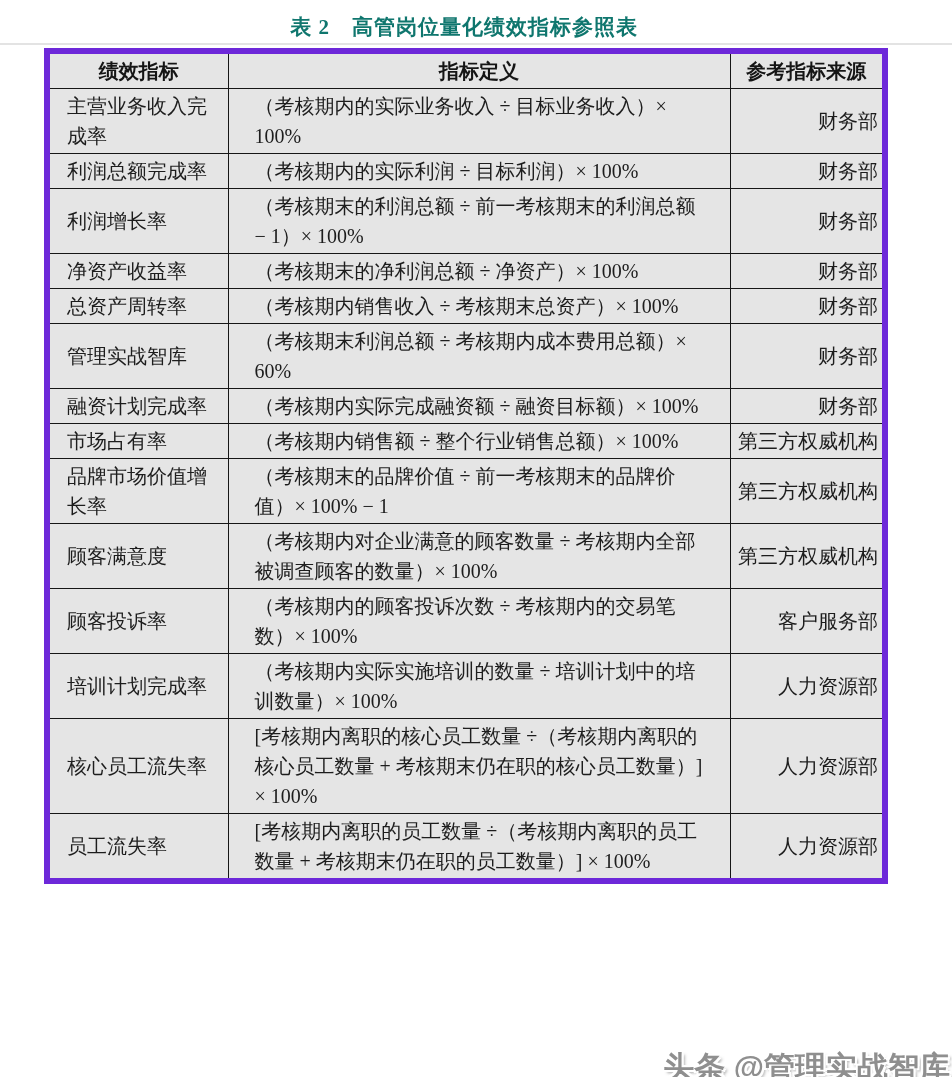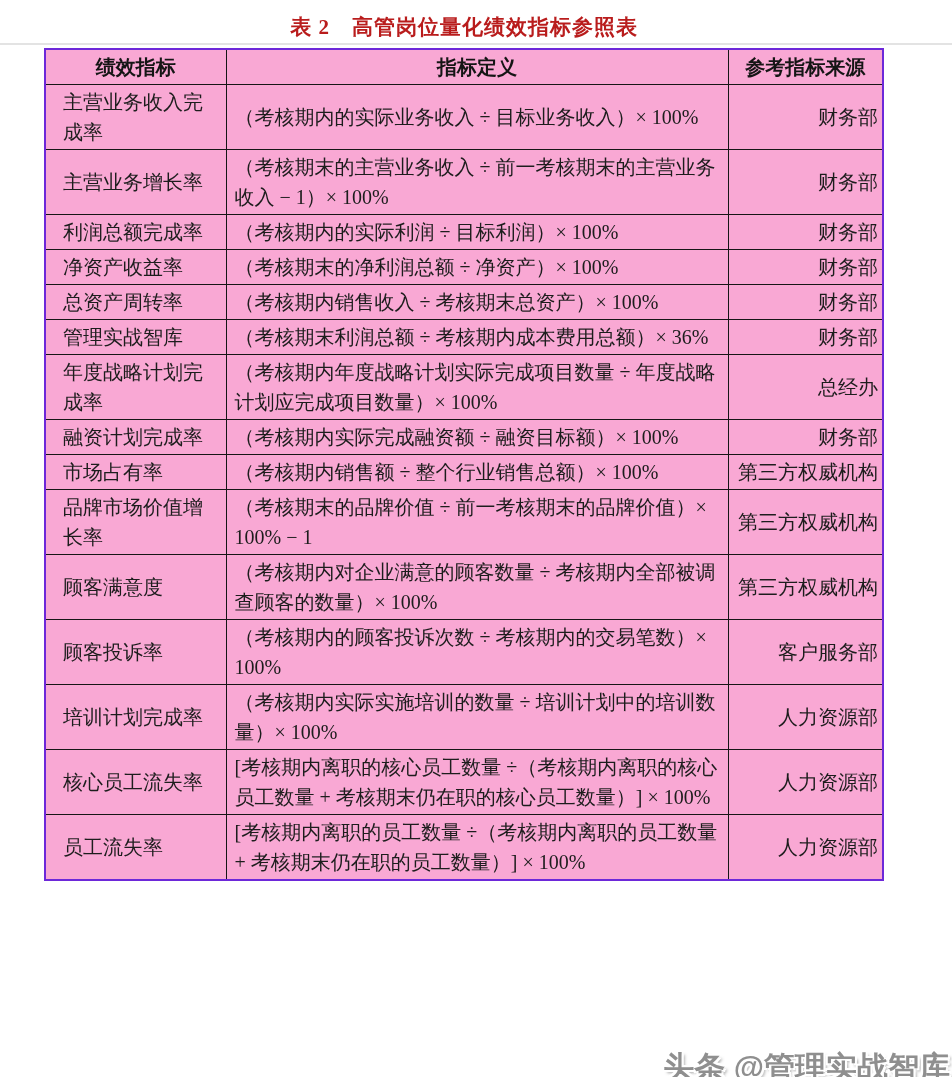--- a/index.html
+++ b/index.html
@@ -16,41 +16,41 @@
     color: #1d1d1d;
   }
   .doc-title {
     position: absolute;
     top: 13px;
     left: 44px;
     width: 840px;
     text-align: center;
     font-size: 21px;
     font-weight: bold;
-    color: #b91c1c;
+    color: #0f766e;
     letter-spacing: 1px;
     white-space: pre;
   }
   .faint-line {
     position: absolute;
     top: 43px;
     left: 0;
     width: 952px;
     height: 2px;
     background: #e3e3e3;
   }
   table.kpi-table {
     position: absolute;
     top: 48px;
     left: 44px;
     width: 838px;
     border-collapse: collapse;
     table-layout: fixed;
-    border: 2px solid #6d28d9;
-    background: #f9a8d4;
+    border: 6px solid #6d28d9;
+    background: #e5e5e5;
   }
   .kpi-table th, .kpi-table td {
     border: 1px solid #161616;
     font-size: 20px;
     line-height: 30px;
     vertical-align: middle;
     overflow: hidden;
   }
   .kpi-table th {
     font-weight: bold;
@@ -58,21 +58,21 @@
     padding: 2px 2px;
     color: #151515;
   }
   .kpi-table td.col-ind {
     text-align: left;
     padding: 2px 17px;
     white-space: pre-line;
   }
   .kpi-table td.col-def {
     text-align: left;
-    padding: 2px 8px;
+    padding: 2px 26px;
   }
   .kpi-table td.col-src {
     text-align: right;
     padding: 2px 4px;
   }
   .watermark {
     position: absolute;
     top: 1026px;
     right: 2px;
     font-family: "Liberation Sans", "DejaVu Sans", sans-serif;
@@ -109,56 +109,51 @@
       <th class="col-src">参考指标来源</th>
     </tr>
   </thead>
   <tbody id="rows">
   <tr>
     <td class="col-ind">主营业务收入完成率</td>
     <td class="col-def">（考核期内的实际业务收入 ÷ 目标业务收入）× 100%</td>
     <td class="col-src">财务部</td>
   </tr>
 
-  <tr>
-    <td class="col-ind">主营业务增长率</td>
-    <td class="col-def">（考核期末的主营业务收入 ÷ 前一考核期末的主营业务收入 − 1）× 100%</td>
-    <td class="col-src">财务部</td>
-  </tr>
 
   <tr>
     <td class="col-ind">利润总额完成率</td>
     <td class="col-def">（考核期内的实际利润 ÷ 目标利润）× 100%</td>
     <td class="col-src">财务部</td>
   </tr>
 
+  <tr>
+    <td class="col-ind">利润增长率</td>
+    <td class="col-def">（考核期末的利润总额 ÷ 前一考核期末的利润总额 − 1）× 100%</td>
+    <td class="col-src">财务部</td>
+  </tr>
 
   <tr>
     <td class="col-ind">净资产收益率</td>
     <td class="col-def">（考核期末的净利润总额 ÷ 净资产）× 100%</td>
     <td class="col-src">财务部</td>
   </tr>
 
   <tr>
     <td class="col-ind">总资产周转率</td>
     <td class="col-def">（考核期内销售收入 ÷ 考核期末总资产）× 100%</td>
     <td class="col-src">财务部</td>
   </tr>
 
   <tr>
     <td class="col-ind">管理实战智库</td>
-    <td class="col-def">（考核期末利润总额 ÷ 考核期内成本费用总额）× 36%</td>
-    <td class="col-src">财务部</td>
-  </tr>
-
-  <tr>
-    <td class="col-ind">年度战略计划完成率</td>
-    <td class="col-def">（考核期内年度战略计划实际完成项目数量 ÷ 年度战略计划应完成项目数量）× 100%</td>
-    <td class="col-src">总经办</td>
-  </tr>
+    <td class="col-def">（考核期末利润总额 ÷ 考核期内成本费用总额）× 60%</td>
+    <td class="col-src">财务部</td>
+  </tr>
+
 
 
   <tr>
     <td class="col-ind">融资计划完成率</td>
     <td class="col-def">（考核期内实际完成融资额 ÷ 融资目标额）× 100%</td>
     <td class="col-src">财务部</td>
   </tr>
 
   <tr>
     <td class="col-ind">市场占有率</td>

